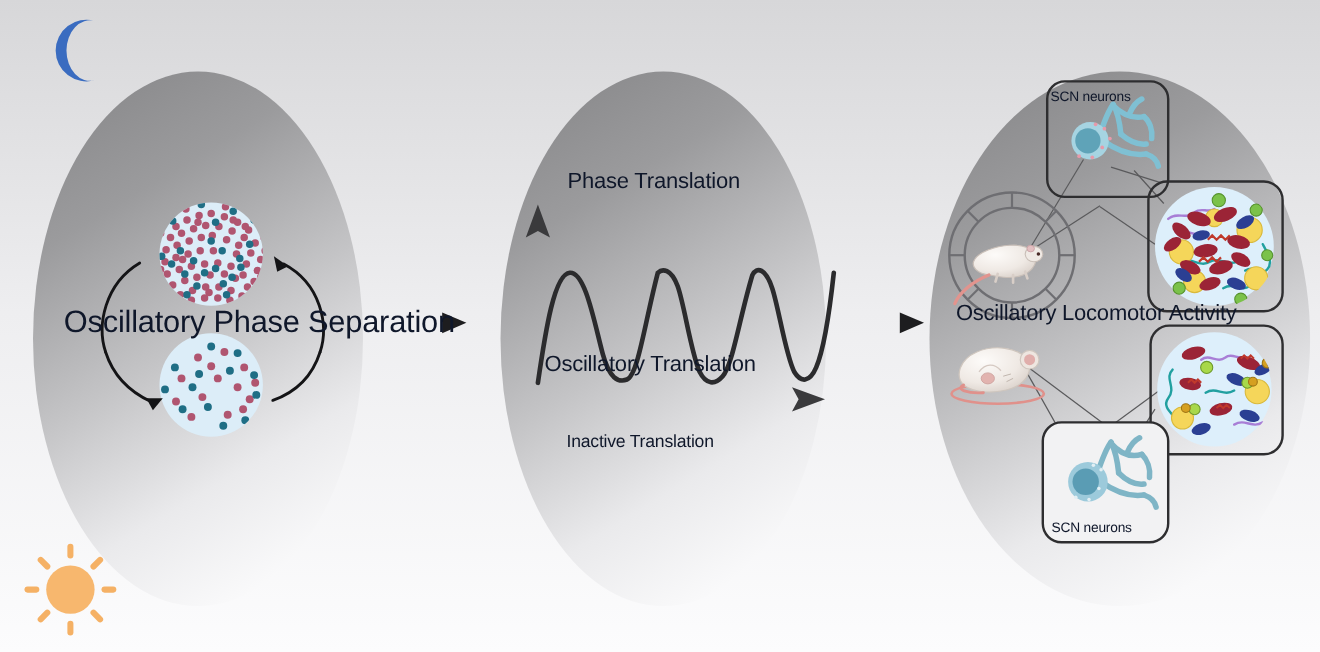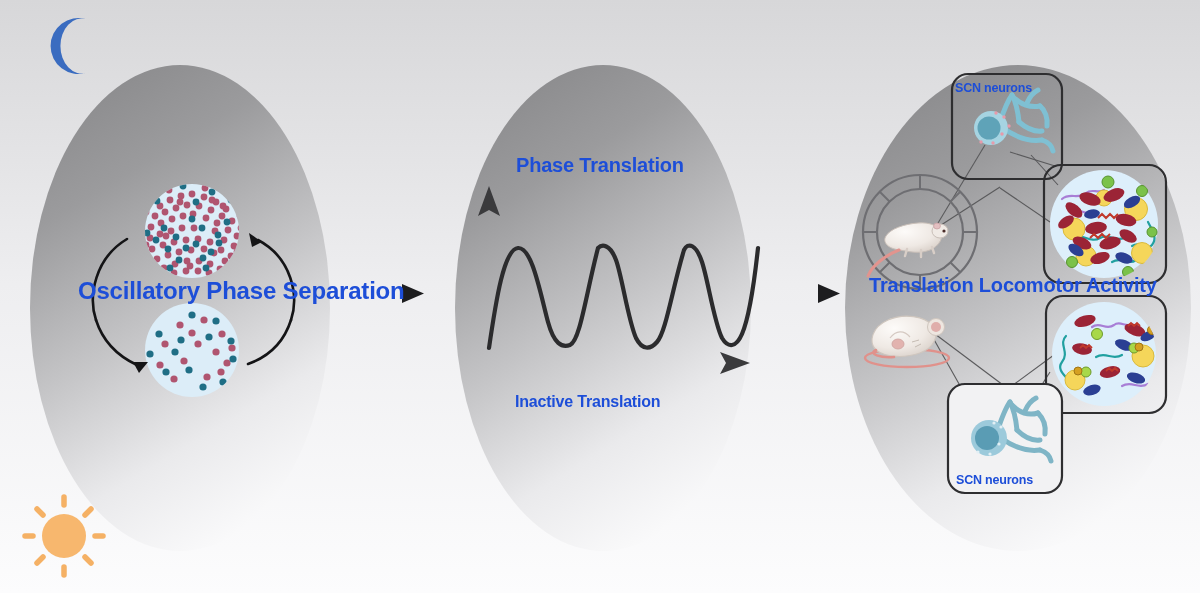--- a/index.html
+++ b/index.html
@@ -6,29 +6,29 @@
   body{
     width:1200px;height:593px;overflow:hidden;
     font-family:"Liberation Sans", sans-serif;
     background:#ffffff;
   }
   #stage{position:relative;width:1200px;height:593px;}
   #stage svg.layer{position:absolute;left:0;top:0;width:1200px;height:593px;}
   .lbl{
     position:absolute;
     font-family:"Liberation Sans", sans-serif;
-    font-weight:bold;
-    color:#1d4ed8;
+    font-weight:normal;
+    color:#0f172a;
     white-space:nowrap;
     letter-spacing:-0.2px;
   }
   .lbl-active{left:516px;top:154px;font-size:20px;}
   .lbl-osc{left:495px;top:320px;font-size:20px;}
   .lbl-inactive{left:515px;top:393px;font-size:16px;}
-  .lbl-phase{left:78px;top:277px;font-size:24px;}
+  .lbl-phase{left:58px;top:277px;font-size:28px;}
   .lbl-locomotor{left:869px;top:274px;font-size:20px;}
   .lbl-scn-top{left:955px;top:81px;font-size:12.5px;}
   .lbl-scn-bot{left:956px;top:473px;font-size:12.5px;}
 </style>
 </head>
 <body>
 
 <div id="stage">
 
   <svg class="layer" viewBox="0 0 1200 593">
@@ -477,19 +477,20 @@
           <circle cx="999" cy="444" r="1.6"></circle>
             <circle cx="990" cy="454" r="1.6"></circle>
           <circle cx="978" cy="452" r="1.6"></circle>
         </g>
       </g>
     </g>
 
   </svg>
 
   <div class="lbl lbl-active">Phase Translation</div>
+  <div class="lbl lbl-osc">Oscillatory Translation</div>
   <div class="lbl lbl-inactive">Inactive Translation</div>
   <div class="lbl lbl-phase">Oscillatory Phase Separation</div>
-  <div class="lbl lbl-locomotor">Translation Locomotor Activity</div>
+  <div class="lbl lbl-locomotor">Oscillatory Locomotor Activity</div>
   <div class="lbl lbl-scn-top">SCN neurons</div>
   <div class="lbl lbl-scn-bot">SCN neurons</div>
 
 </div>
 
 </body></html>

